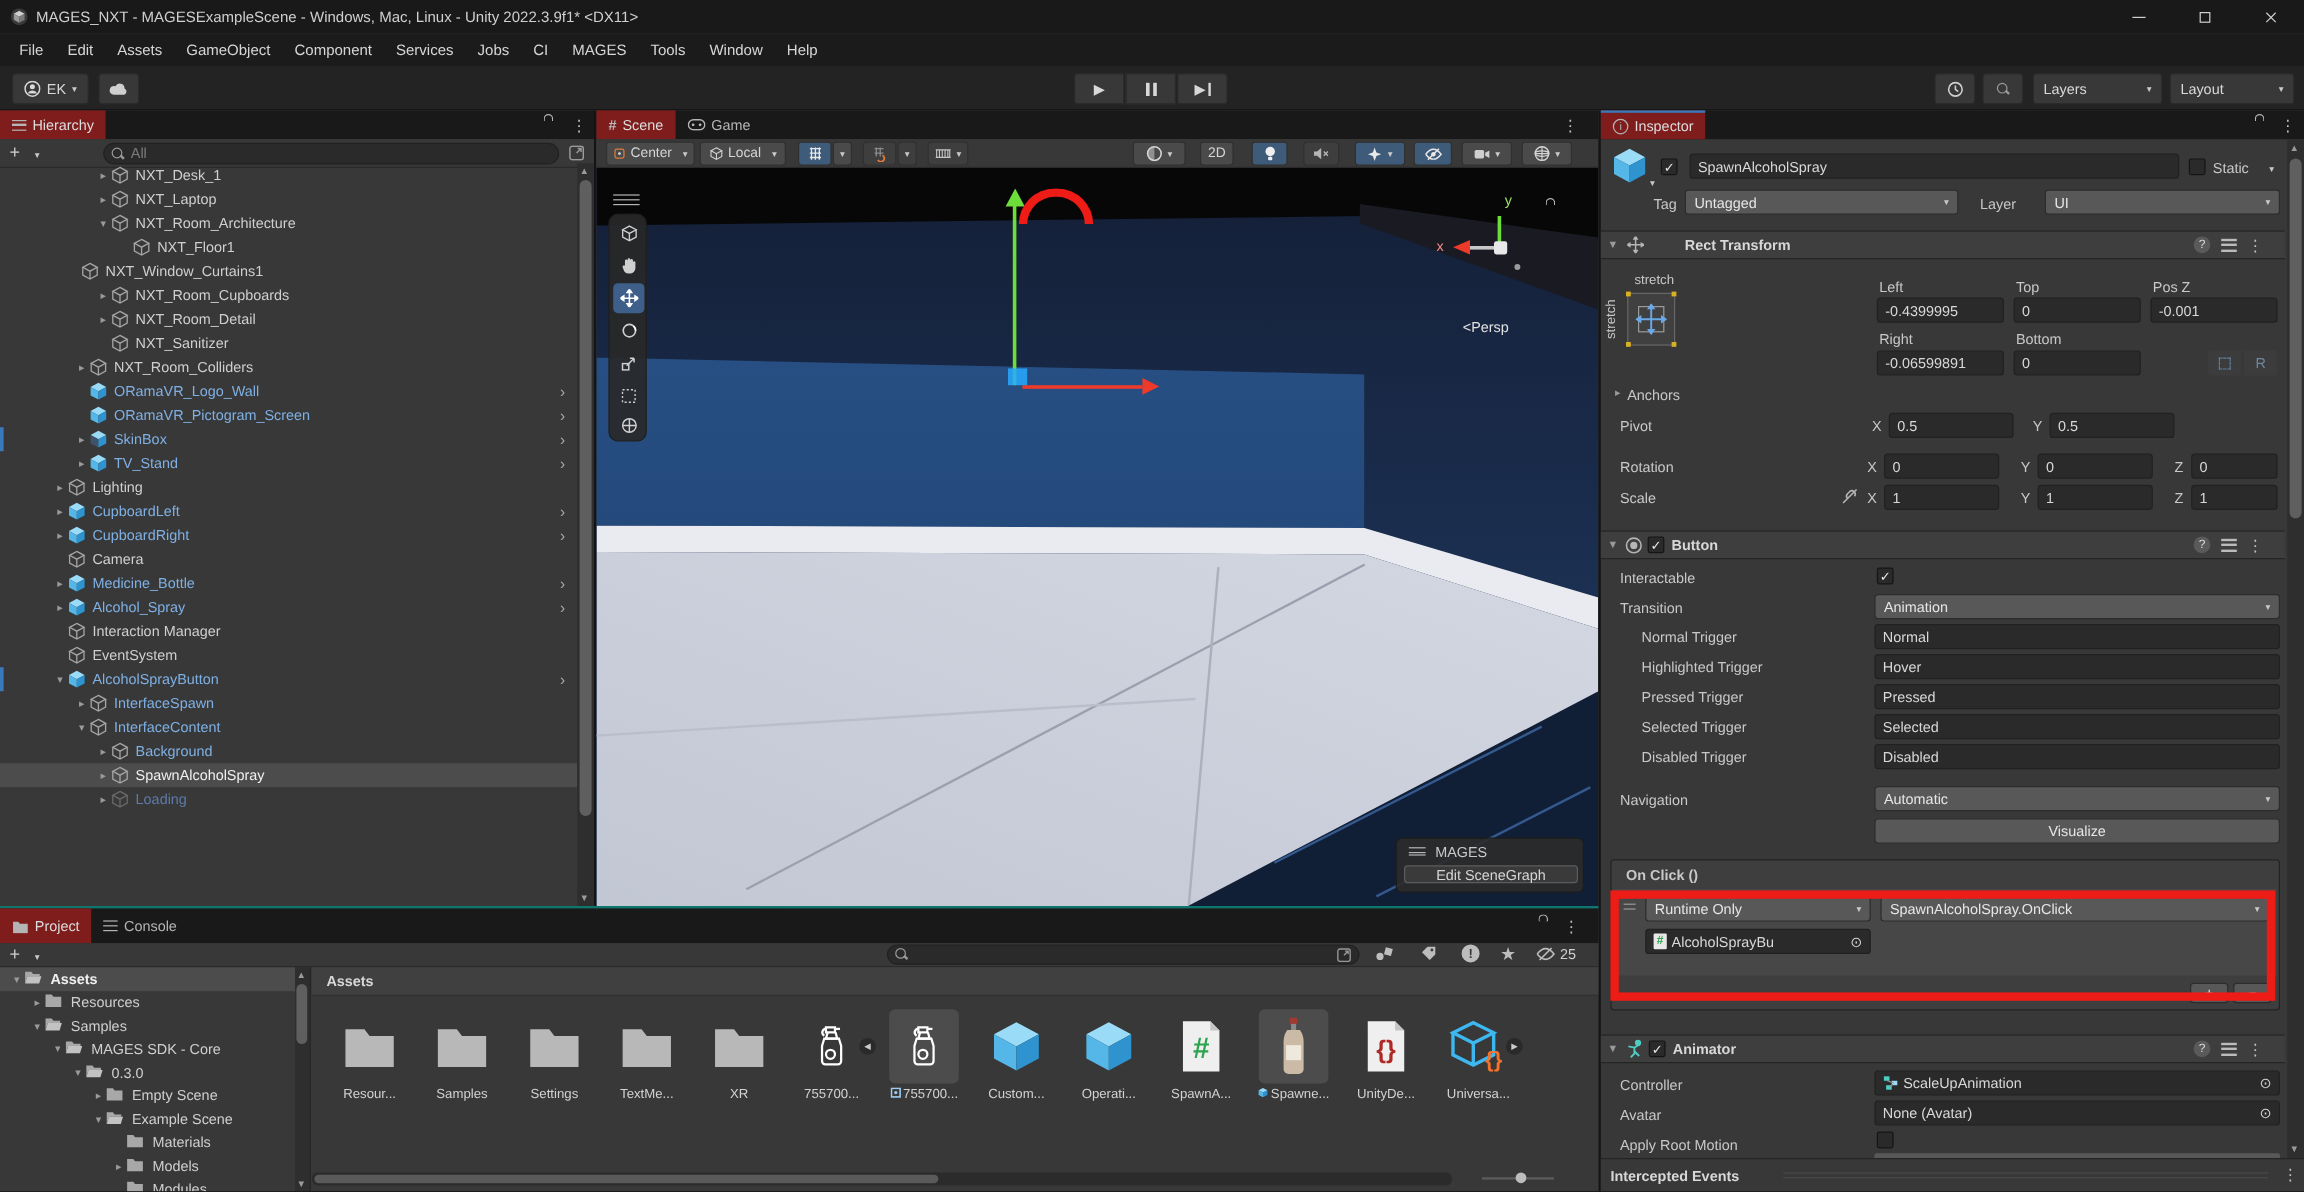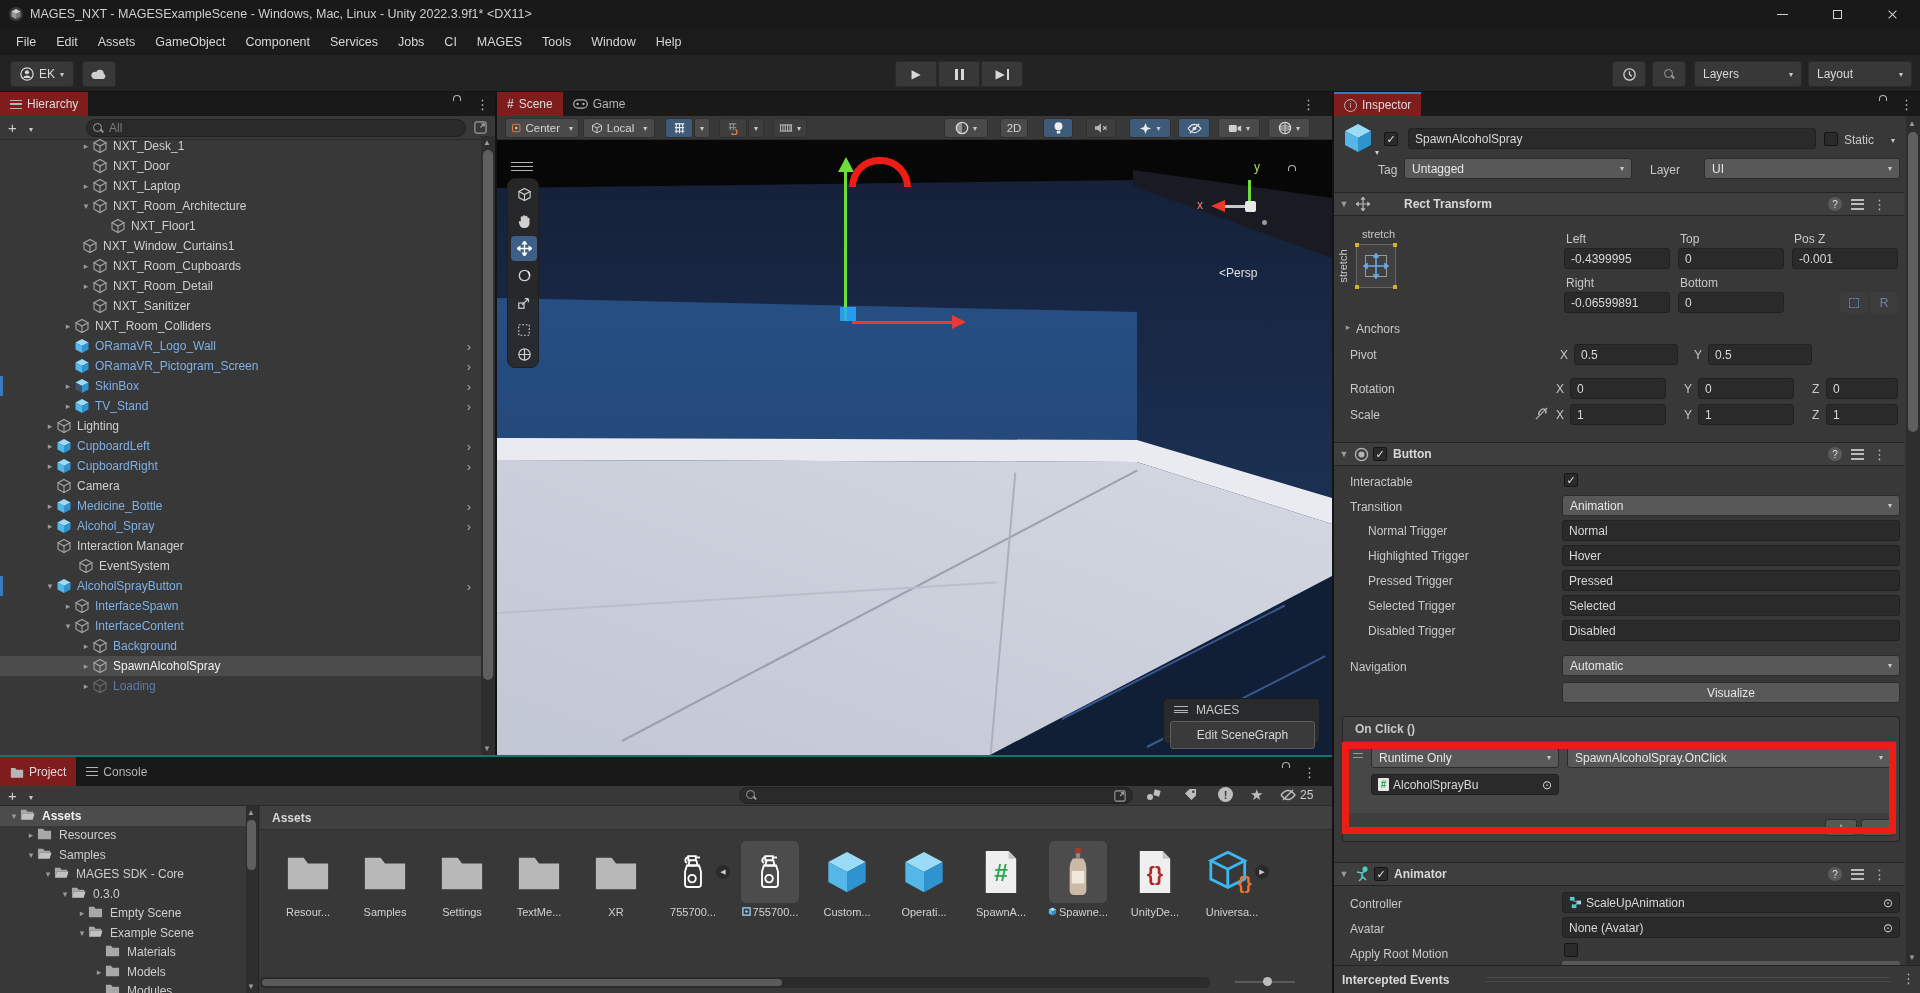--- a/index.html
+++ b/index.html
@@ -78,21 +78,21 @@
               display:flex; flex-direction:column; align-items:center; }
   .ui-title { margin-top:10px; color:#fff; font-size:21px; font-weight:bold; }
   .gz { position:absolute; } 
   .persp-label { position:absolute; color:#e0e0e0; font-size:12px; }
   .tools-overlay { position:absolute; left:10px; top:38px; width:32px; height:190px; background:rgba(40,40,40,0.92);
                    border:1px solid #1f1f1f; border-radius:8px; }
   .tool-btn { position:absolute; left:3px; width:26px; height:25px; border-radius:4px; display:flex; align-items:center; justify-content:center; }
   .tool-btn.on { background:#3e5f8a; }
   .mages-box { position:absolute; left:666px; top:558px; width:157px; height:46px; background:rgba(43,43,43,0.92);
                border:1px solid #1c1c1c; border-radius:5px; }
-  .mages-btn { position:absolute; left:6px; top:22px; width:145px; height:28px; background:#3a3a3a; border:1px solid #5c5c5c;
+  .mages-btn { position:absolute; left:6px; top:22px; width:145px; height:15px; background:#3a3a3a; border:1px solid #5c5c5c;
                border-radius:3px; display:flex; align-items:center; justify-content:center; color:#d6d6d6; }
   
   #inspector { left:1332px; top:92px; width:588px; height:901px; background:#383838; border-left:2px solid #141414; }
   #insp-tabs { left:0; top:0; width:588px; height:24px; }
   .ilabel { position:absolute; color:#c8c8c8; }
   .sec-hdr { position:absolute; left:0; width:570px; height:24px; background:#3e3e3e; border-top:1px solid #242424;
              border-bottom:1px solid #242424; display:flex; align-items:center; }
   .sec-title { font-weight:bold; color:#d8d8d8; }
   .hdr-icons { position:absolute; right:18px; display:flex; gap:9px; align-items:center; }
   .q-icon { width:14px; height:14px; border-radius:50%; background:#5a5a5a; color:#ddd; font-size:10px; display:flex; align-items:center; justify-content:center; }
@@ -237,28 +237,20 @@
     <div id="hier-tree">
         <div class="h-row" style="padding-left: 80px;">
           <span class="h-arrow">▸</span>
           <span class="h-icon"><svg width="16" height="16" viewBox="0 0 32 32" fill="none" stroke="#a5a5a5" stroke-width="2.2">
               <polygon points="16,3 28,9.5 16,16 4,9.5"></polygon>
               <path d="M4 9.5 v13 l12 6.5 12-6.5 v-13 M16 16 v13"></path>
             </svg></span>
           <span class="h-label gray">NXT_Desk_1</span>
         </div>
         <div class="h-row" style="padding-left: 80px;">
-          <span class="h-arrow"></span>
-          <span class="h-icon"><svg width="16" height="16" viewBox="0 0 32 32" fill="none" stroke="#a5a5a5" stroke-width="2.2">
-              <polygon points="16,3 28,9.5 16,16 4,9.5"></polygon>
-              <path d="M4 9.5 v13 l12 6.5 12-6.5 v-13 M16 16 v13"></path>
-            </svg></span>
-          <span class="h-label gray">NXT_Door</span>
-        </div>
-        <div class="h-row" style="padding-left: 80px;">
           <span class="h-arrow">▸</span>
           <span class="h-icon"><svg width="16" height="16" viewBox="0 0 32 32" fill="none" stroke="#a5a5a5" stroke-width="2.2">
               <polygon points="16,3 28,9.5 16,16 4,9.5"></polygon>
               <path d="M4 9.5 v13 l12 6.5 12-6.5 v-13 M16 16 v13"></path>
             </svg></span>
           <span class="h-label gray">NXT_Laptop</span>
         </div>
         <div class="h-row" style="padding-left: 80px;">
           <span class="h-arrow">▾</span>
           <span class="h-icon"><svg width="16" height="16" viewBox="0 0 32 32" fill="none" stroke="#a5a5a5" stroke-width="2.2">
@@ -268,21 +260,21 @@
           <span class="h-label gray">NXT_Room_Architecture</span>
         </div>
         <div class="h-row" style="padding-left: 98px;">
           <span class="h-arrow"></span>
           <span class="h-icon"><svg width="16" height="16" viewBox="0 0 32 32" fill="none" stroke="#a5a5a5" stroke-width="2.2">
               <polygon points="16,3 28,9.5 16,16 4,9.5"></polygon>
               <path d="M4 9.5 v13 l12 6.5 12-6.5 v-13 M16 16 v13"></path>
             </svg></span>
           <span class="h-label gray">NXT_Floor1</span>
         </div>
-        <div class="h-row" style="padding-left: 70px;">
+        <div class="h-row" style="padding-left: 55px;">
           <span class="h-arrow"></span>
           <span class="h-icon"><svg width="16" height="16" viewBox="0 0 32 32" fill="none" stroke="#a5a5a5" stroke-width="2.2">
               <polygon points="16,3 28,9.5 16,16 4,9.5"></polygon>
               <path d="M4 9.5 v13 l12 6.5 12-6.5 v-13 M16 16 v13"></path>
             </svg></span>
           <span class="h-label gray">NXT_Window_Curtains1</span>
         </div>
         <div class="h-row" style="padding-left: 80px;">
           <span class="h-arrow">▸</span>
           <span class="h-icon"><svg width="16" height="16" viewBox="0 0 32 32" fill="none" stroke="#a5a5a5" stroke-width="2.2">
@@ -413,21 +405,21 @@
           <span class="h-chev">›</span>
         </div>
         <div class="h-row" style="padding-left: 44px;">
           <span class="h-arrow"></span>
           <span class="h-icon"><svg width="16" height="16" viewBox="0 0 32 32" fill="none" stroke="#a5a5a5" stroke-width="2.2">
               <polygon points="16,3 28,9.5 16,16 4,9.5"></polygon>
               <path d="M4 9.5 v13 l12 6.5 12-6.5 v-13 M16 16 v13"></path>
             </svg></span>
           <span class="h-label gray">Interaction Manager</span>
         </div>
-        <div class="h-row" style="padding-left: 66px;">
+        <div class="h-row" style="padding-left: 44px;">
           <span class="h-arrow"></span>
           <span class="h-icon"><svg width="16" height="16" viewBox="0 0 32 32" fill="none" stroke="#a5a5a5" stroke-width="2.2">
               <polygon points="16,3 28,9.5 16,16 4,9.5"></polygon>
               <path d="M4 9.5 v13 l12 6.5 12-6.5 v-13 M16 16 v13"></path>
             </svg></span>
           <span class="h-label gray">EventSystem</span>
         </div>
         <div class="h-row" style="padding-left: 44px;">
           <div class="h-marker"></div>
           <span class="h-arrow">▾</span>

